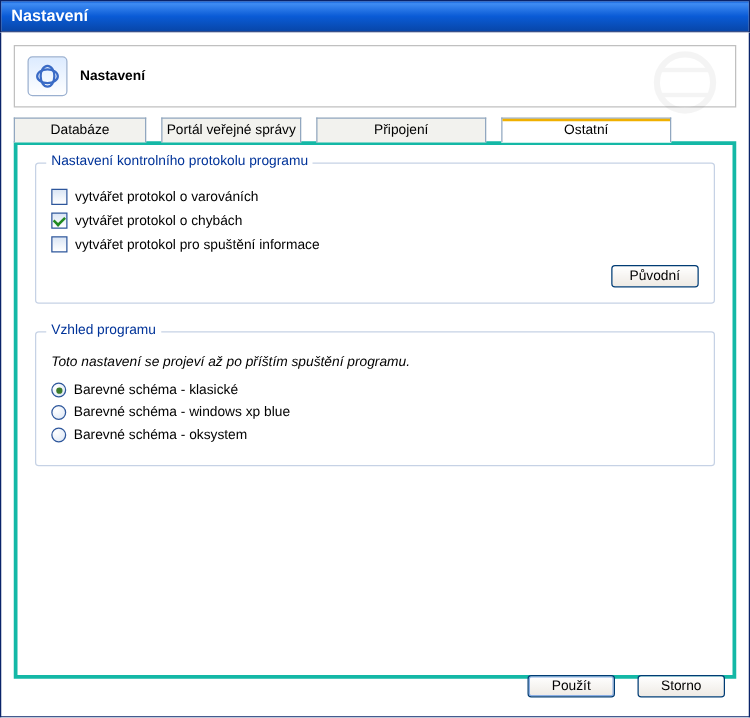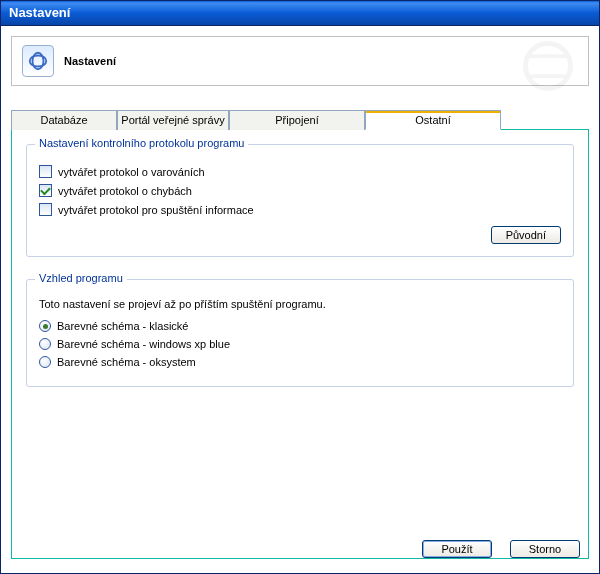--- a/index.html
+++ b/index.html
@@ -41,22 +41,22 @@
   border-radius: 4px;
   display: flex;
   align-items: center;
   justify-content: center;
 }
 .header-icon svg { width: 22px; height: 22px; }
 .header-text .title { font-weight: bold; font-size: 11px; }
 .header-text .subtitle { font-size: 11px; margin-top: 2px; }
 .tabs {
   display: flex;
-  margin-top: 24px;
-  gap: 0;
+  margin-top: 8px;
+  gap: 12px;
   position: relative;
   z-index: 2;
 }
 .tab {
   border: 1px solid #91a7c0;
   background: #f2f2ee;
   padding: 3px 0;
   font-size: 11px;
   text-align: center;
   cursor: pointer;
@@ -72,21 +72,21 @@
   color: #000;
 }
 .tab.t4::before {
   content: "";
   display: block;
   height: 2px;
   background: #f0b000;
   margin: -3px 0 1px;
 }
 .tab-panel {
-  border: 1px solid #14b8a6;
+  border: 3px solid #14b8a6;
   height: 430px;
   margin-top: -1px;
   padding: 14px;
   background: #fff;
 }
 .groupbox {
   border: 1px solid #c6d2e5;
   border-radius: 3px;
   padding: 14px 12px 12px;
   margin-bottom: 22px;
@@ -148,21 +148,21 @@
   cursor: pointer;
   min-width: 70px;
 }
 .btn-default {
   box-shadow: inset 0 0 0 1px #89ade4;
 }
 .right-btn {
   text-align: right;
   margin-top: 10px;
 }
-.note { margin: 4px 0 10px; }
+.note { margin: 4px 0 10px; font-style: italic; }
 .footer {
   position: absolute;
   bottom: 16px; right: 20px;
   display: flex;
   gap: 18px;
 }
 .wm {
   position: absolute;
   right: 22px; top: 36px;
   opacity: 0.04;

